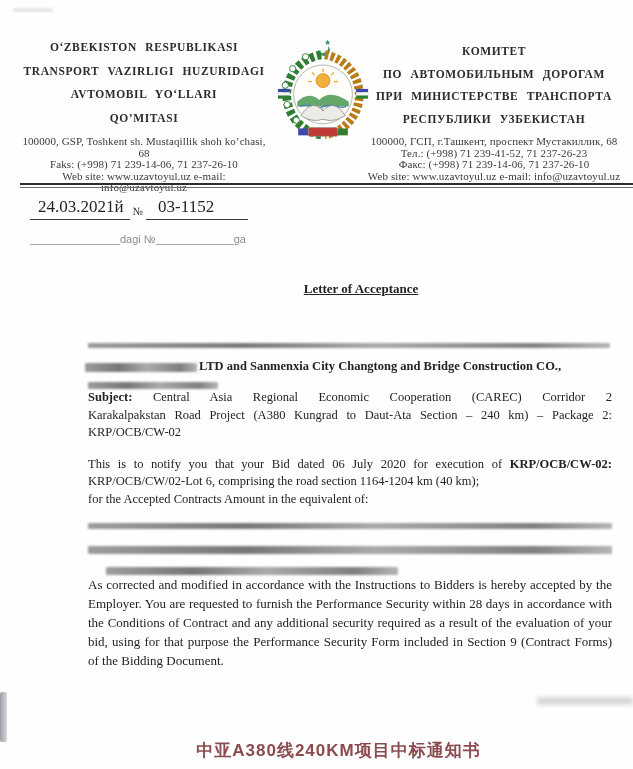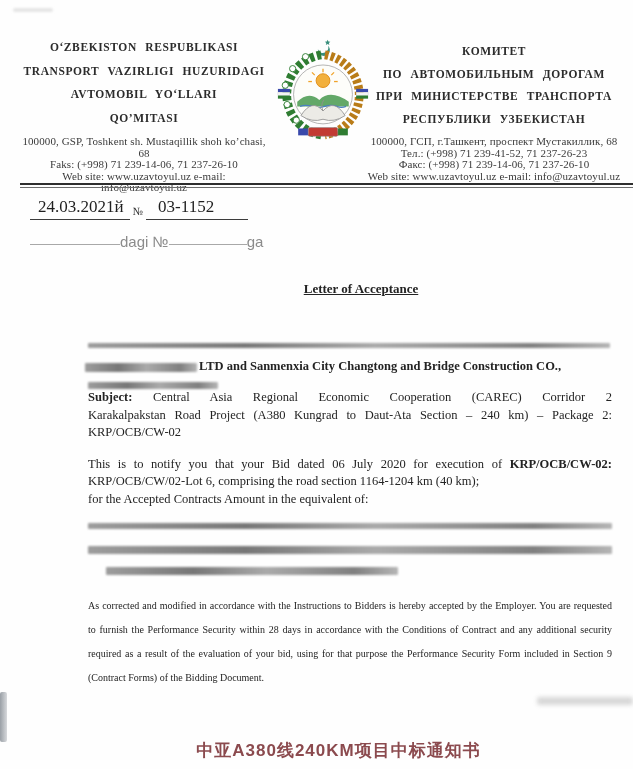--- a/index.html
+++ b/index.html
@@ -30,21 +30,21 @@
   .rule-wrap{position:absolute;left:20px;top:183px;width:613px;}
   .rule-main{border-top:2px solid #2e2e2e;}
   .rule-sub{margin-top:2px;border-top:1px solid #6d6d6d;}
 
   
   .ref-row1{position:absolute;left:30px;top:197px;display:flex;align-items:flex-end;}
   .ref-date{font-size:17px;border-bottom:1.6px solid #3c3c3c;padding:0 6px 2px 8px;color:#1f1f1f;}
   .ref-no{font-size:11px;padding:0 3px 3px 3px;color:#2c2c2c;}
   .ref-num{font-size:17px;border-bottom:1.6px solid #3c3c3c;padding:0 34px 2px 12px;color:#1f1f1f;}
   .ref-row2{position:absolute;left:30px;top:233px;display:flex;align-items:flex-start;
-            font-family:"Liberation Sans",sans-serif;font-size:15px;color:#8b8b8b;}
+            font-family:"Liberation Sans",sans-serif;font-size:11px;color:#8b8b8b;}
   .ref-ul{display:inline-block;border-bottom:1px solid #a8a8a8;height:11px;}
   .ref-ul.u1{width:90px;}
   .ref-ul.u2{width:78px;}
 
   
   .body{position:absolute;left:88px;top:280px;width:524px;font-size:12.5px;line-height:17.5px;}
   .title{text-align:center;font-weight:bold;font-size:13px;text-indent:22px;text-decoration:underline;}
   .redact{background:linear-gradient(90deg,#9d9d9d,#777 30%,#aaa 55%,#808080 85%,#b5b5b5);
           filter:blur(1.3px);border-radius:1px;}
   .r-top{margin-top:45px;height:5px;width:522px;}
@@ -52,21 +52,21 @@
   .addr-chip{width:112px;height:9px;margin:0 2px 3px 0;flex:none;}
   .r-under{margin-top:7px;height:7px;width:130px;}
   .subject{}
   .jlast{text-align:justify;text-align-last:justify;}
   .salutation{margin-top:9px;}
   .notify{margin-top:14px;}
   .amounts{margin-top:15px;}
   .amt1{height:6px;width:524px;}
   .amt2{margin-top:17px;height:8px;width:524px;}
   .amt3{margin-top:13px;margin-left:18px;height:8px;width:292px;}
-  .accept{margin-top:19px;text-align:justify;font-size:10px;line-height:24px;}
+  .accept{text-align:justify;font-size:13px;line-height:19px;}
   b.inl{font-weight:bold;}
 
   
   .caption{position:absolute;left:0;top:739px;width:100%;text-align:center;
            font-family:"Liberation Sans",sans-serif;font-weight:bold;font-size:17px;
            color:#8b4a4e;letter-spacing:1px;}
 </style>
 </head>
 <body>
 

